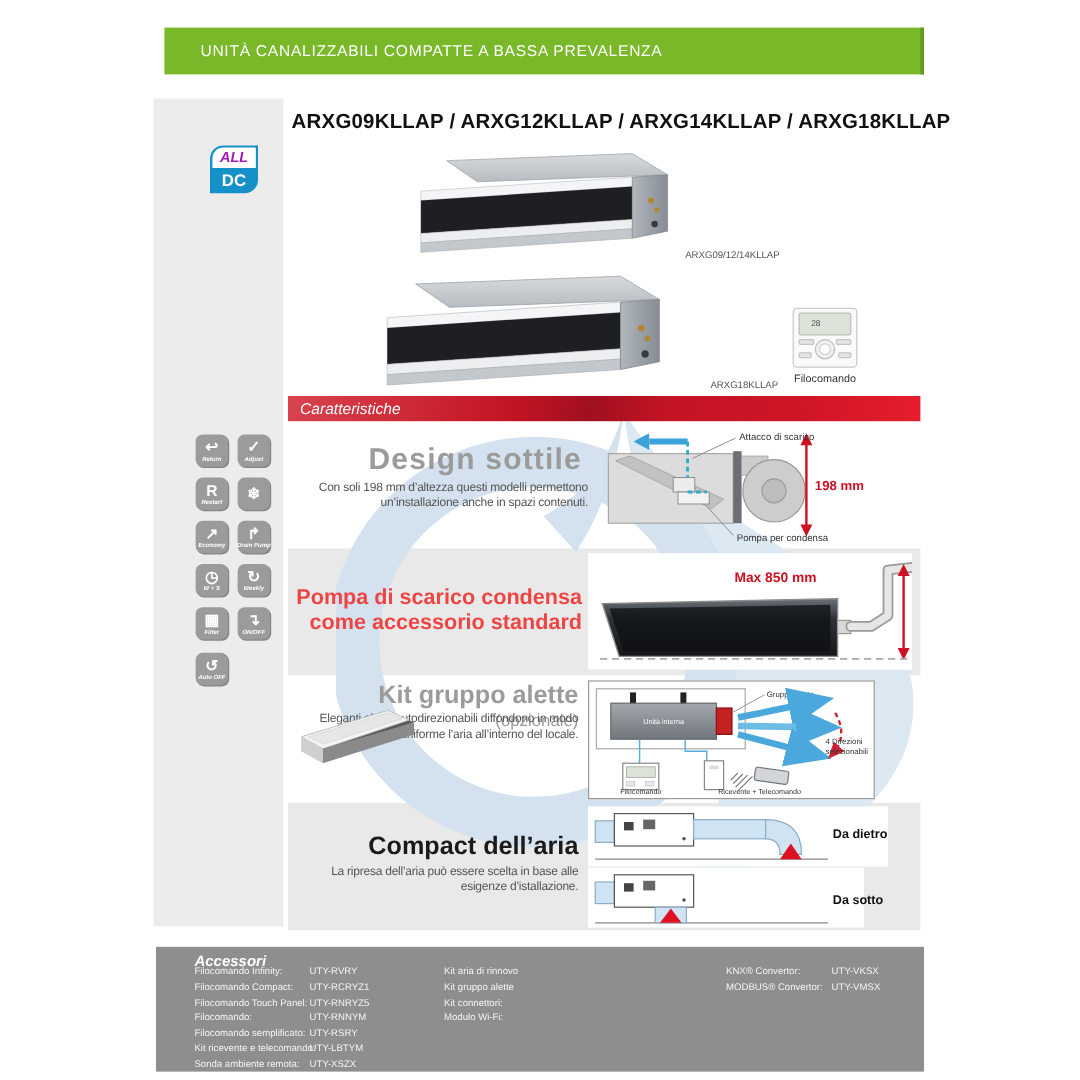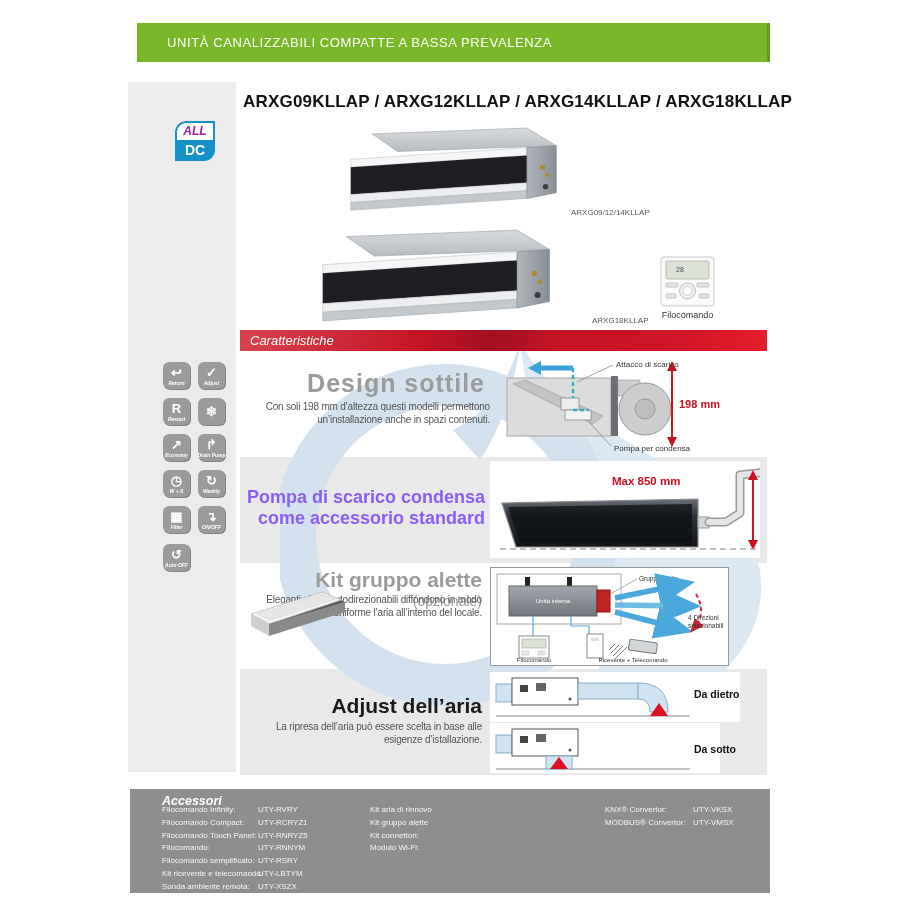--- a/index.html
+++ b/index.html
@@ -189,21 +189,21 @@
     <line x1="167" y1="14" x2="167" y2="86" stroke="#cc1122" stroke-width="2"></line>
     <polygon points="162,17 172,17 167,7" fill="#cc1122"></polygon>
     <polygon points="162,83 172,83 167,93" fill="#cc1122"></polygon>
     <text x="174" y="54" font-size="11" font-weight="bold" fill="#cc1122" font-family="Liberation Sans,sans-serif">198 mm</text>
     <line x1="108" y1="11" x2="72" y2="28" stroke="#8a8a8a" stroke-width="0.8"></line>
     <text x="111" y="13" font-size="8" fill="#333" font-family="Liberation Sans,sans-serif">Attacco di scarico</text>
     <line x1="106" y1="92" x2="84" y2="68" stroke="#8a8a8a" stroke-width="0.8"></line>
     <text x="109" y="97" font-size="8" fill="#333" font-family="Liberation Sans,sans-serif">Pompa per condensa</text>
   </svg>
 
-  <div class="ct" style="left:240px;top:487px;width:245px;text-align:right;color:#8b5cf6;font-weight:bold;font-size:18px;line-height:21px">
+  <div class="ct" style="left:240px;top:487px;width:245px;text-align:right;color:#ef4444;font-weight:bold;font-size:18px;line-height:21px">
     <div>Pompa di scarico condensa</div>
     <div>come accessorio standard</div>
   </div>
   <div class="ct" style="left:490px;top:461px;width:270px;height:97px;background:#fff">
     <svg width="270" height="97" viewBox="0 0 270 97">
       <defs>
         <linearGradient id="gDark" x1="0" y1="0" x2="0" y2="1">
           <stop offset="0" stop-color="#6a7077"></stop>
             <stop offset="0.35" stop-color="#2d3238"></stop>
           <stop offset="1" stop-color="#14161a"></stop>
@@ -268,21 +268,21 @@
       <rect x="47" y="83" width="7" height="4" fill="#e8e8e8" stroke="#bbb" stroke-width="0.5"></rect>
       <text x="43" y="94" font-size="6" fill="#333" text-anchor="middle" font-family="Liberation Sans,sans-serif">Filocomando</text>
       <rect x="96" y="66" width="16" height="24" fill="#fff" stroke="#888"></rect>
       <rect x="100" y="70" width="8" height="3" fill="#ddd"></rect>
       <path d="M118,82 L124,76 M120,85 L128,77 M122,88 L132,78 M124,91 L136,79" stroke="#777" stroke-width="1"></path>
       <rect x="138" y="73" width="28" height="11" rx="2" fill="#d2d6d9" stroke="#777" transform="rotate(8 152 78)"></rect>
       <text x="142" y="94" font-size="6" fill="#333" text-anchor="middle" font-family="Liberation Sans,sans-serif">Ricevente + Telecomando</text>
     </svg>
   </div>
 
-  <div class="ct" style="left:272px;top:694px;width:210px;text-align:right;color:#1a1a1a;font-weight:bold;font-size:21px">Adjust dell’aria</div>
+  <div class="ct" style="left:272px;top:694px;width:210px;text-align:right;color:#1a1a1a;font-weight:bold;font-size:21px">Compact dell’aria</div>
   <div class="ct body-txt" style="left:272px;top:720px;width:210px">La ripresa dell’aria può essere scelta in base alle esigenze d’istallazione.</div>
   <div class="ct" style="left:490px;top:672px;width:250px;height:50px;background:#fff">
     <svg width="250" height="50" viewBox="0 0 250 50">
       <line x1="6" y1="44" x2="200" y2="44" stroke="#888"></line>
       <rect x="6" y="12" width="16" height="18" fill="#cfe3f2" stroke="#8aaec7"></rect>
       <rect x="22" y="6" width="66" height="27" fill="#fff" stroke="#555"></rect>
       <rect x="30" y="13" width="8" height="7" fill="#444"></rect>
       <rect x="46" y="11" width="10" height="8" fill="#666"></rect>
       <circle cx="80" cy="27" r="1.5" fill="#555"></circle>
       <rect x="88" y="11" width="60" height="16" fill="#cfe3f2" stroke="#8aaec7"></rect>

